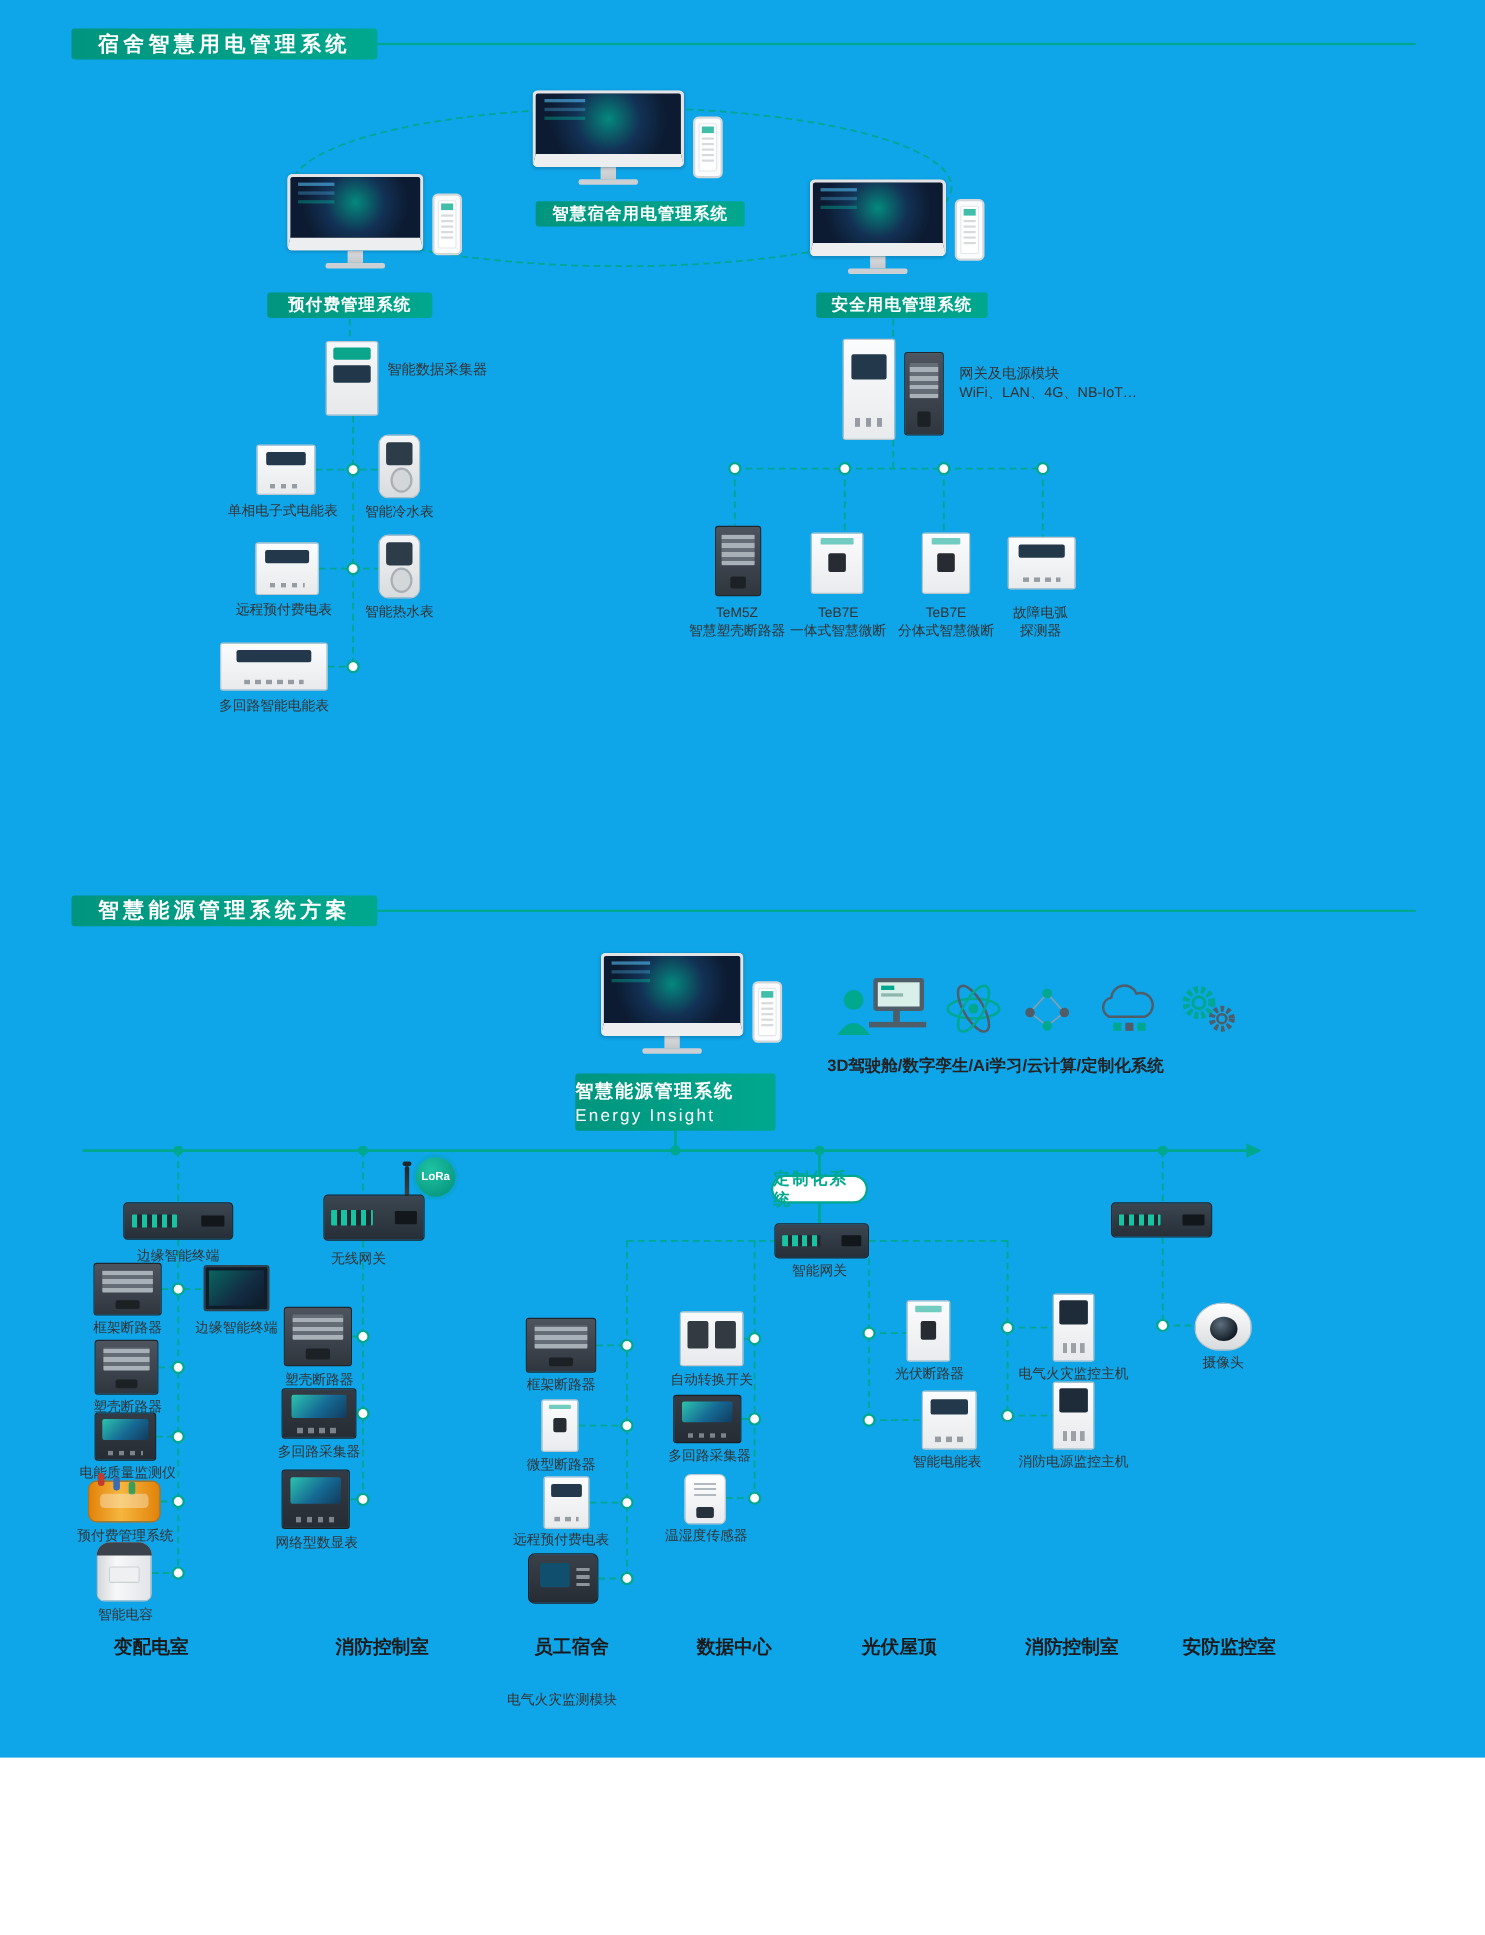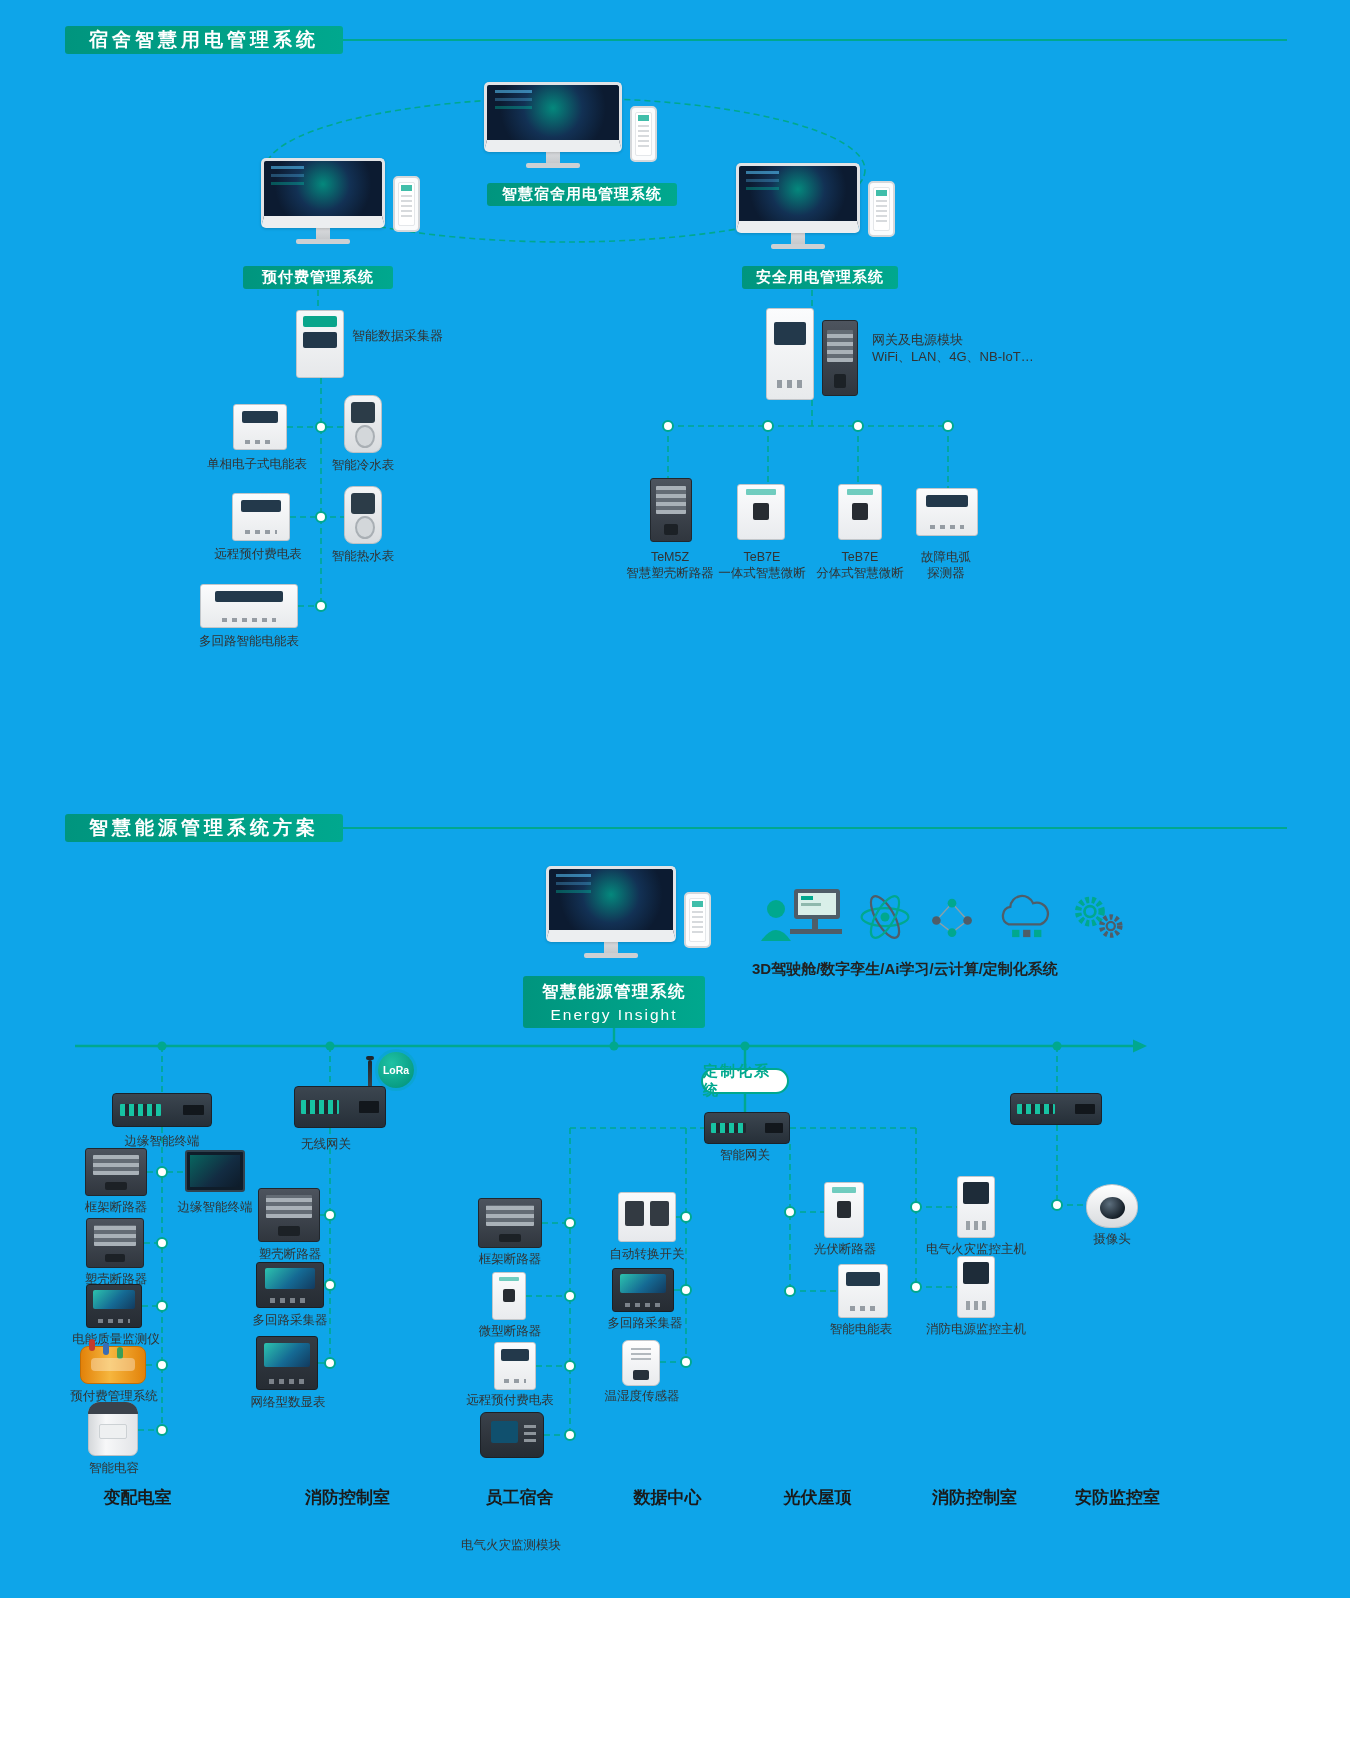--- a/index.html
+++ b/index.html
@@ -68,21 +68,21 @@
   .d-ats::after{content:"";position:absolute;right:10%;top:16%;width:35%;height:52%;background:#333a42;border-radius:2px}
   .d-dome{background:linear-gradient(#ffffff,#d8dbde);border:1px solid #bfc4c8;border-radius:50% 50% 45% 45%}
   .d-dome::before{content:"";position:absolute;left:25%;top:28%;width:50%;height:52%;background:radial-gradient(circle at 38% 32%,#5d6f7e,#141d26 72%);border-radius:50%}
   .d-handheld{background:linear-gradient(#3a414a,#262c33);border:1px solid #1c2127;border-radius:6px}
   .d-handheld::before{content:"";position:absolute;left:16%;right:40%;top:18%;height:50%;background:#10506e;border-radius:2px}
   .d-handheld::after{content:"";position:absolute;right:12%;top:22%;width:18%;height:44%;background:repeating-linear-gradient(0deg,#8d949b 0 3px,transparent 3px 7px)}
   .ant{position:absolute;width:4px;background:linear-gradient(#20262c,#3a424a);border-radius:2px}
   .ant::before{content:"";position:absolute;left:-2px;top:-4px;width:8px;height:4px;background:#20262c;border-radius:2px}
   .lora-badge{position:absolute;border-radius:50%;background:radial-gradient(circle at 38% 32%,#1fc2a4,#008f77);color:#fff;display:flex;align-items:center;justify-content:center;font-size:10.5px;font-weight:bold;box-shadow:0 0 0 3px rgba(0,168,142,.22)}
   .bus-pill{position:absolute;display:flex;align-items:center;justify-content:center;background:#fff;border:2px solid #00a88e;border-radius:15px;color:#00a88e;font-weight:bold;font-size:15px;letter-spacing:2px}
-  .energy-badge{position:absolute;background:linear-gradient(90deg,#00957e,#00a88e);color:#fff;text-align:center;border-radius:3px;display:flex;flex-direction:column;justify-content:center;gap:3px}
+  .energy-badge{position:absolute;background:linear-gradient(90deg,#00957e,#00a88e);color:#fff;border-radius:3px;display:flex;flex-direction:column;justify-content:center;gap:3px}
   .energy-badge .l1{font-size:16.5px;font-weight:bold;letter-spacing:1.5px}
   .energy-badge .l2{font-size:15.5px;font-weight:normal;letter-spacing:2px}
   .cap-icons{position:absolute;display:flex;align-items:center;gap:14px}
   .cap-label{position:absolute;font-size:15px;font-weight:bold;color:#222;text-align:left}
   .bottom-rule{position:absolute;left:0;top:1747px;width:100%;height:3px;background:#00a88e}
 </style>
 </head>
 <body>
 
 <div class="canvas">

